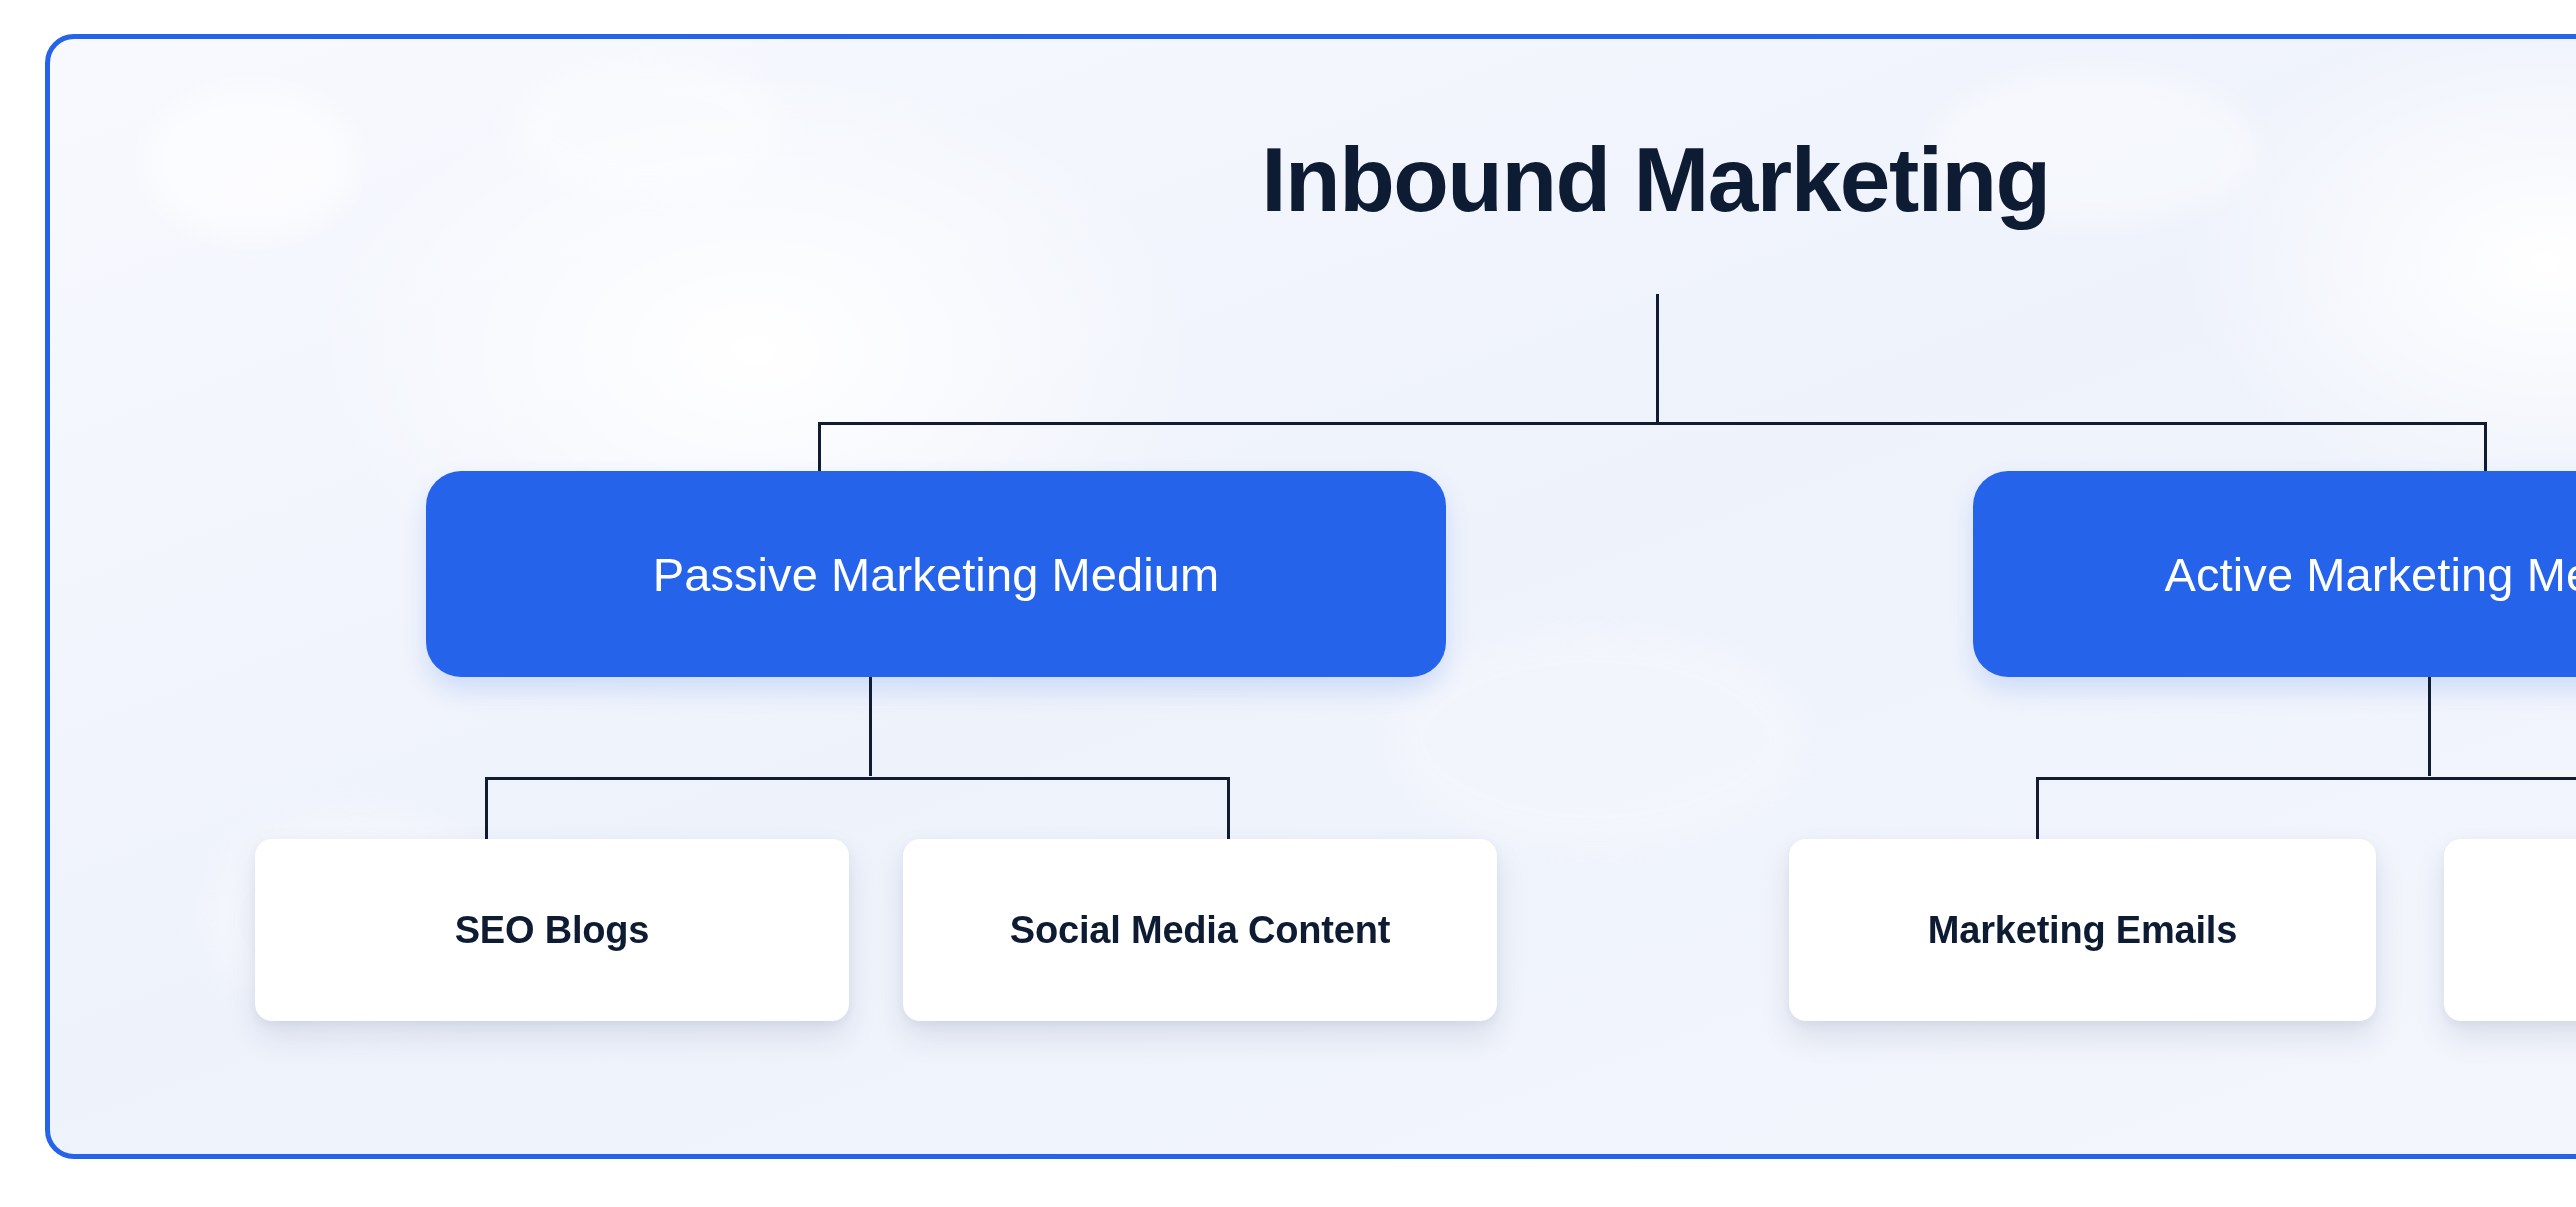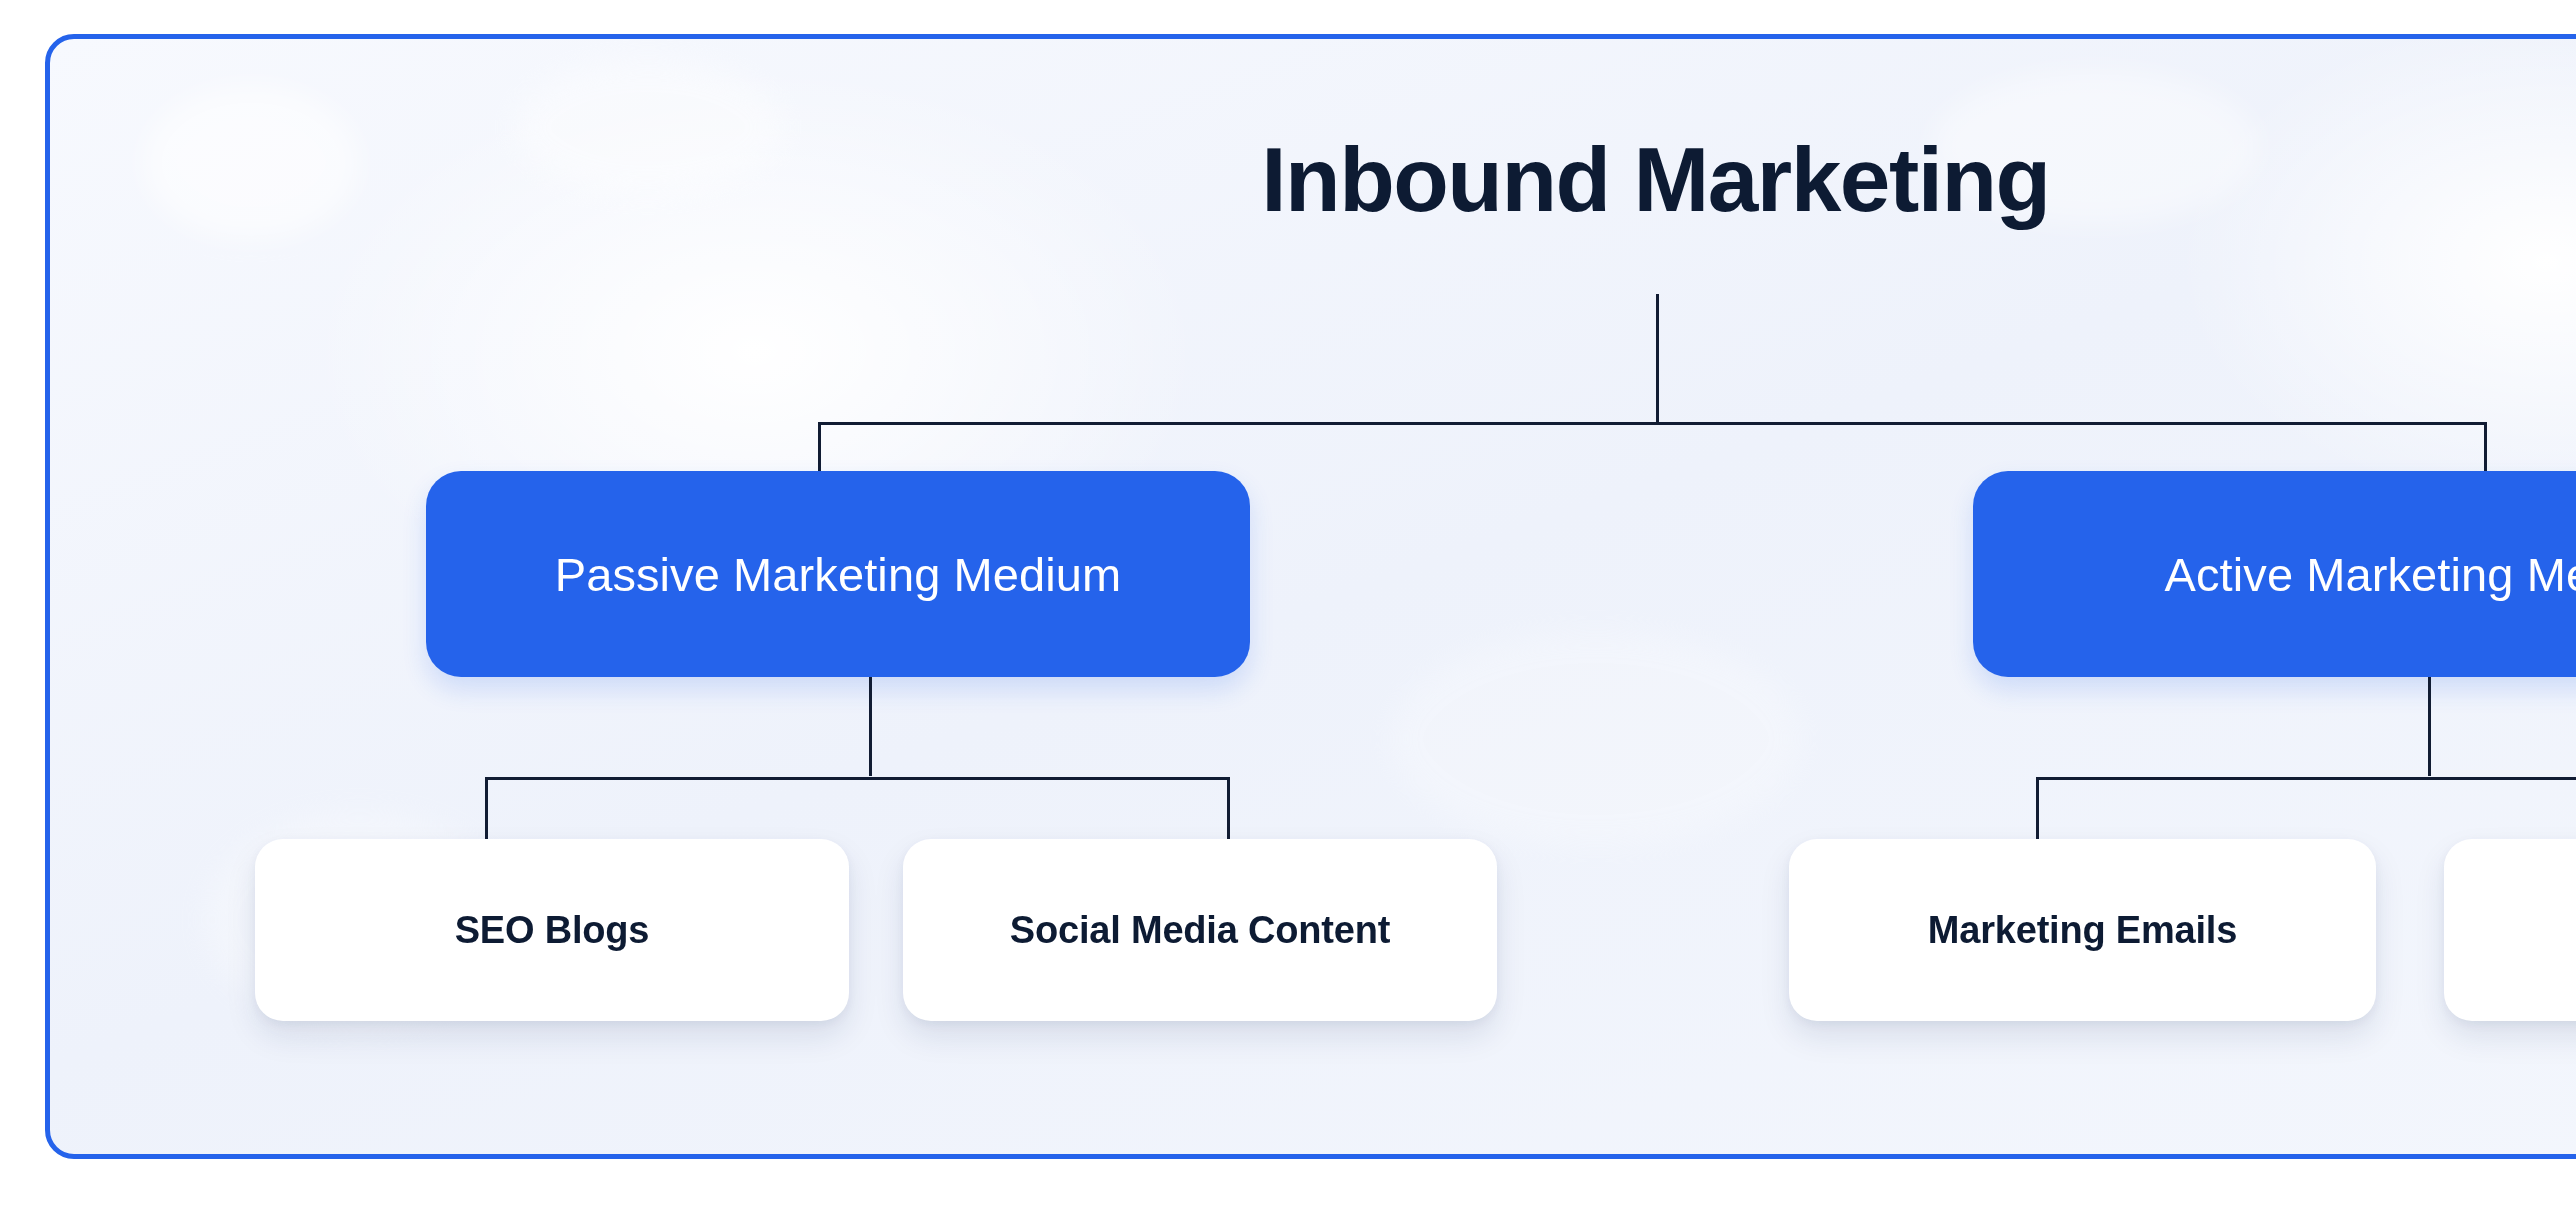--- a/index.html
+++ b/index.html
@@ -90,21 +90,21 @@
     letter-spacing: 0.1px;
     white-space: nowrap;
     box-shadow: 0 12.4px 25px rgba(37,99,235,.16);
   }
 
   
   .node-white {
     position: absolute;
     box-sizing: border-box;
     background: #ffffff;
-    border-radius: 28px;
+    border-radius: 17px;
     display: flex;
     align-items: center;
     justify-content: center;
     color: #0d1b33;
     font-size: 38px;
     font-weight: 700;
     letter-spacing: -0.2px;
     white-space: nowrap;
     box-shadow: 0 15.5px 31px rgba(23,43,90,.10), 0 3.1px 9.3px rgba(23,43,90,.05);
   }
@@ -125,21 +125,21 @@
     <div class="title">Inbound Marketing</div>
 
     <div class="line v" style="left:1606px; top:255px; height:130px;"></div>
 
     <div class="line h" style="left:768px; top:383px; width:1669px;"></div>
 
     <div class="line v" style="left:768px; top:383px; height:49px;"></div>
 
     <div class="line v" style="left:2434px; top:383px; height:49px;"></div>
 
-    <div class="node-blue" style="left:376px; top:432px; width:824px; height:206px;">
+    <div class="node-blue" style="left:376px; top:432px; width:1020px; height:206px;">
       <span>Passive Marketing Medium</span>
     </div>
 
     <div class="node-blue" style="left:1923px; top:432px; width:913px; height:206px;">
       <span>Active Marketing Medium</span>
     </div>
 
     <div class="line v" style="left:819px; top:638px; height:99px;"></div>
     <div class="line h" style="left:435px; top:738px; width:744px;"></div>
     <div class="line v" style="left:435px; top:738px; height:62px;"></div>

